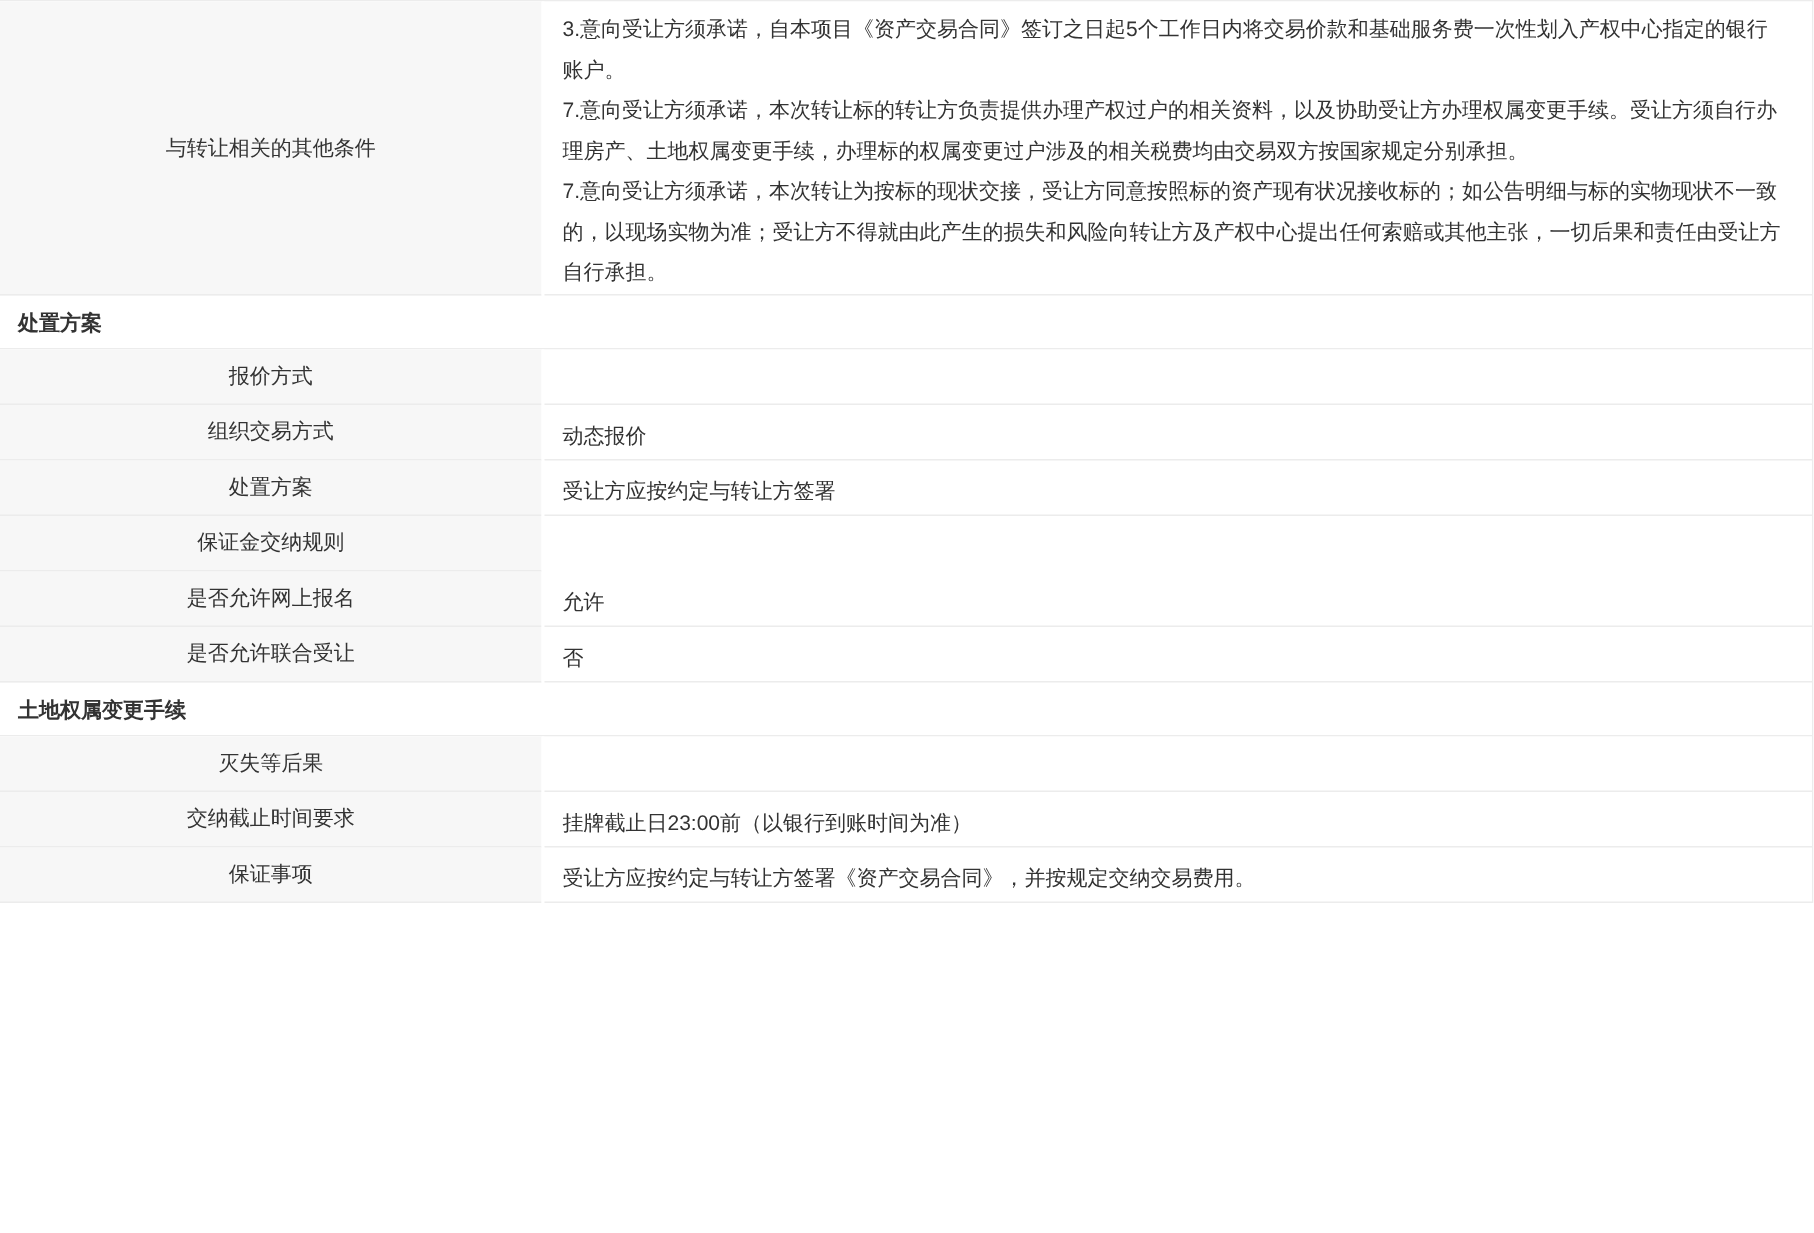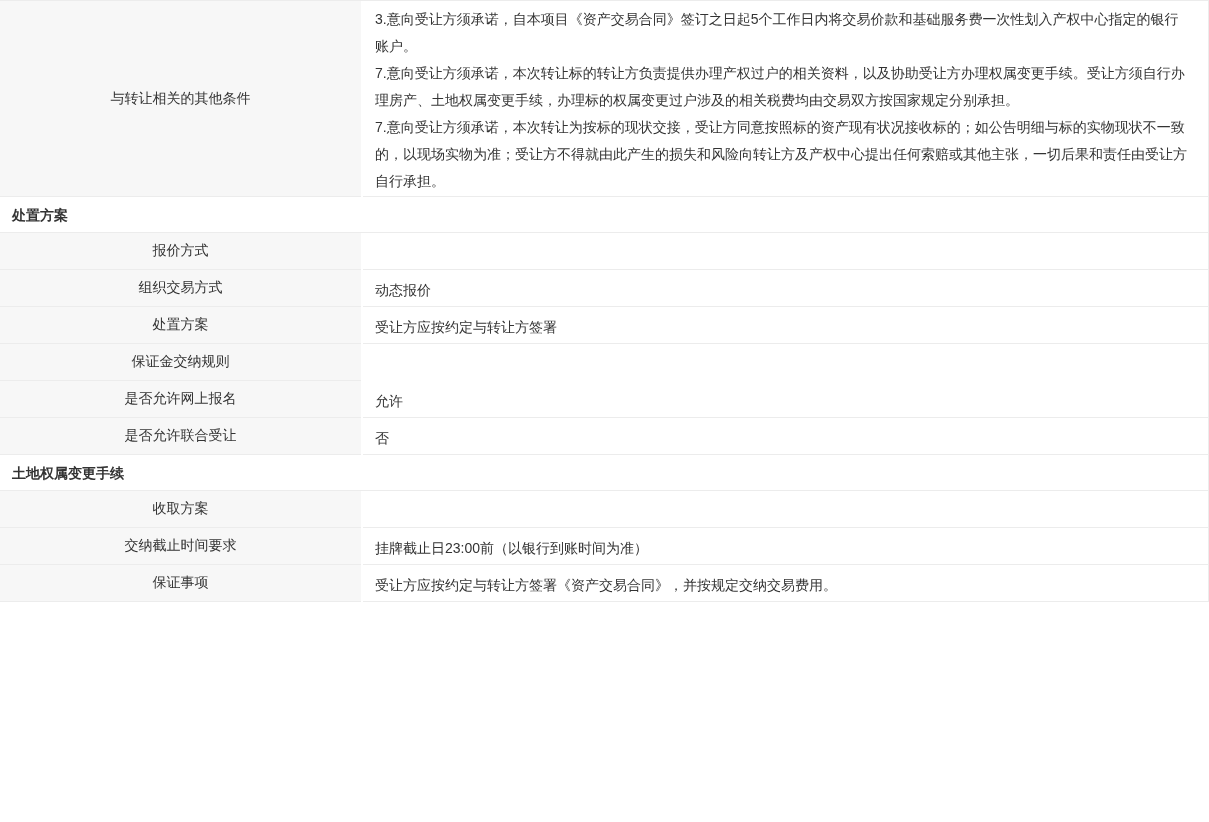--- a/index.html
+++ b/index.html
@@ -114,21 +114,21 @@
     </div>
     <div class="row">
       <div class="cell-label">是否允许联合受让</div>
       <div class="col-gap"></div>
       <div class="cell-value">
         <p>否</p>
       </div>
     </div>
     <div class="section-header">土地权属变更手续</div>
     <div class="row">
-      <div class="cell-label">收取方案</div>
+      <div class="cell-label">灭失等后果</div>
       <div class="col-gap"></div>
       <div class="cell-value"></div>
     </div>
     <div class="row">
       <div class="cell-label">交纳截止时间要求</div>
       <div class="col-gap"></div>
       <div class="cell-value">
         <p>挂牌截止日23:00前（以银行到账时间为准）</p>
       </div>
     </div>

